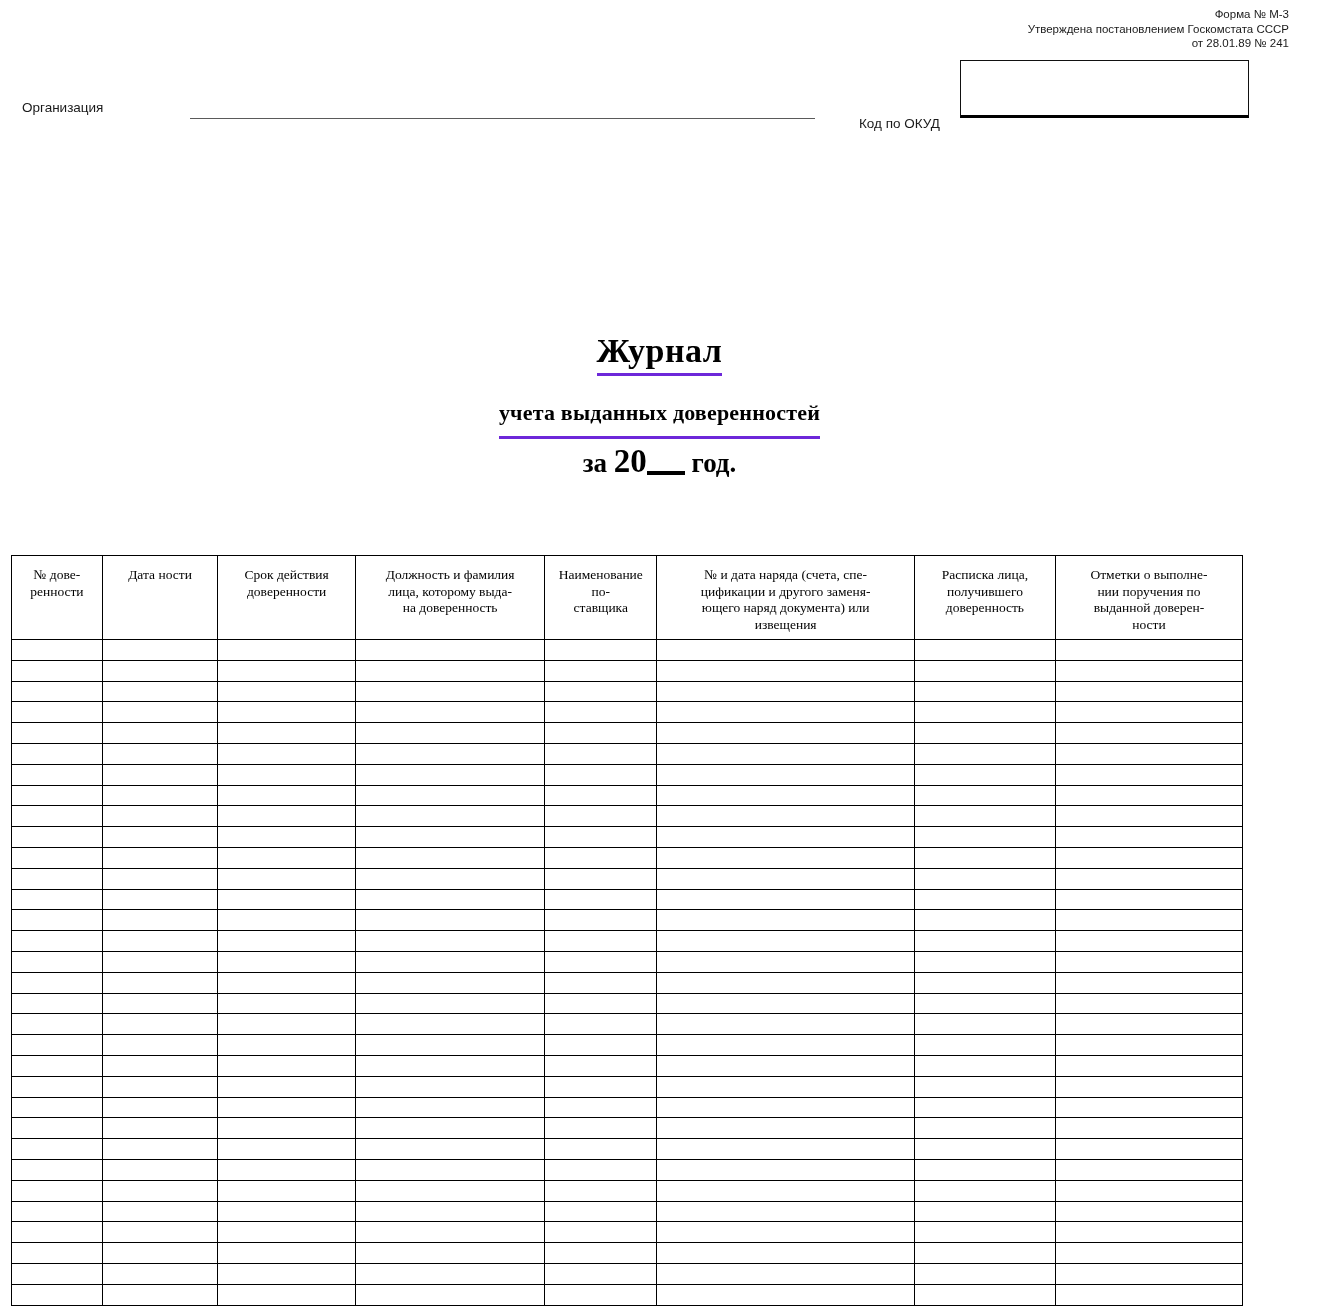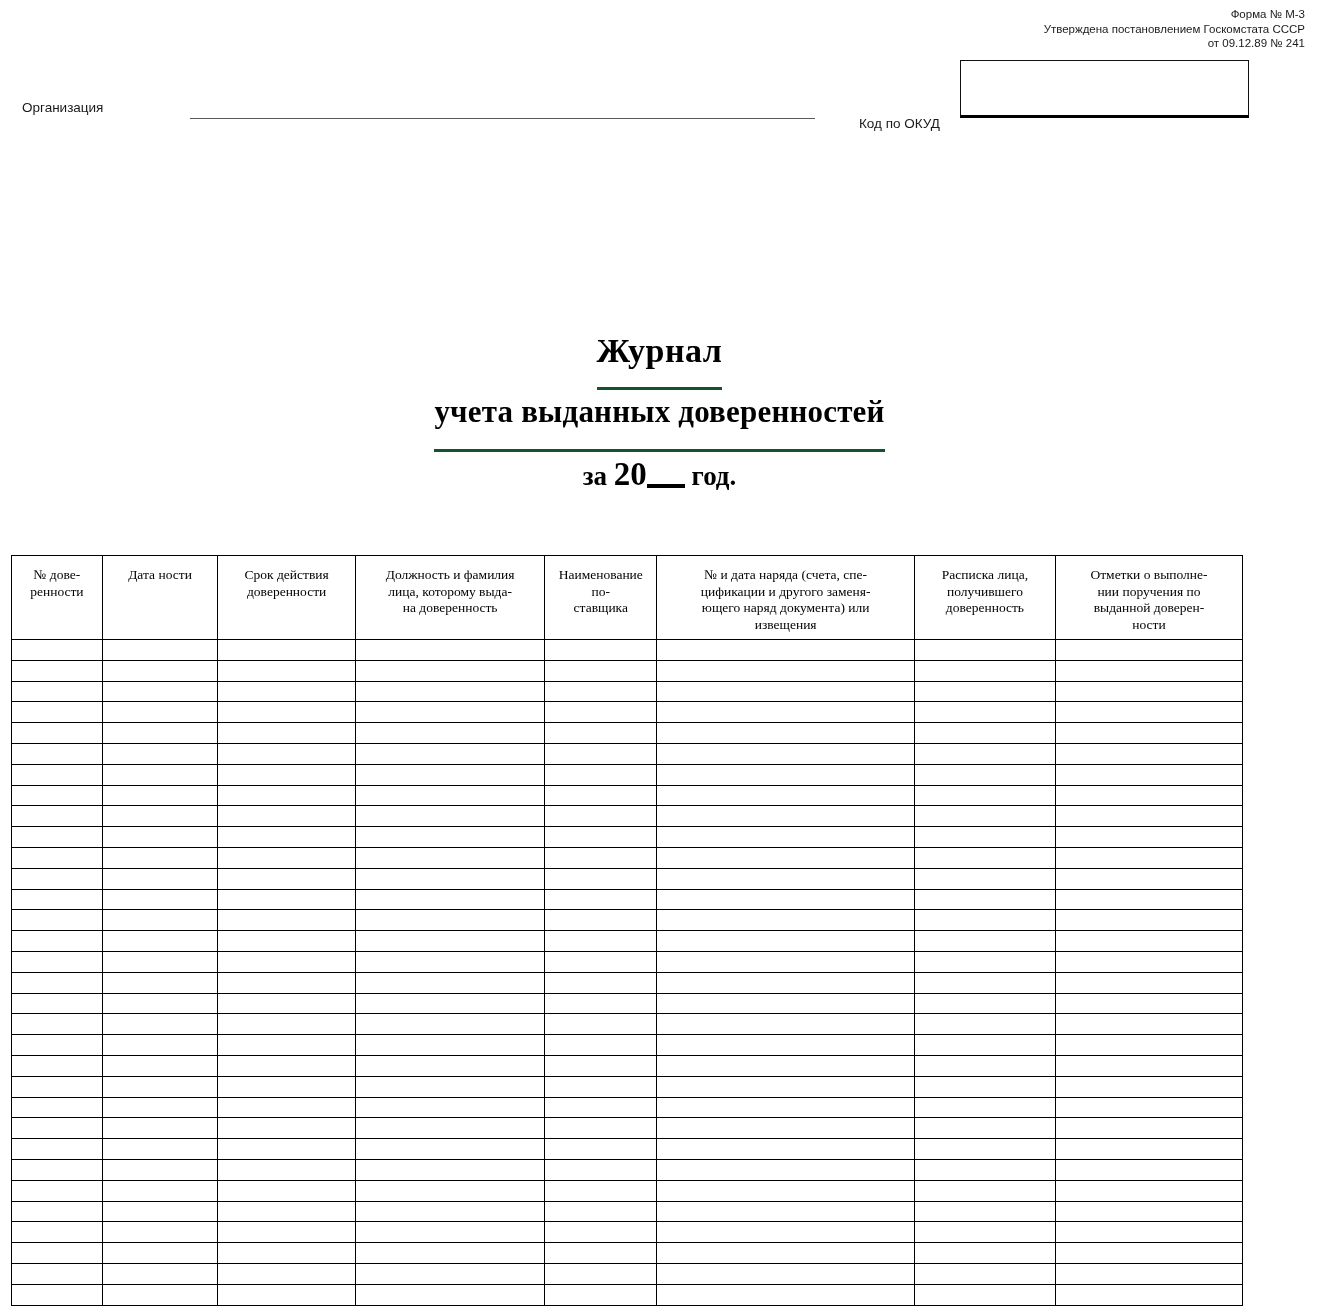--- a/index.html
+++ b/index.html
@@ -14,21 +14,21 @@
     position: relative;
     overflow: hidden;
     font-family: "Liberation Sans", sans-serif;
     color: #000000;
   }
 
   
   .form-ref {
     position: absolute;
     top: 7px;
-    right: 14px;
+    right: 30px;
     text-align: right;
     font-family: "Liberation Sans", sans-serif;
     font-size: 11.5px;
     line-height: 14.5px;
     color: #1a1a1a;
     white-space: nowrap;
   }
   .form-ref div { display: block; }
 
   
@@ -87,28 +87,29 @@
     font-family: "Liberation Serif", serif;
     font-weight: bold;
     color: #000000;
   }
   .title-line1 {
     font-size: 34px;
     line-height: 42px;
     letter-spacing: 0.5px;
   }
   .title-line2 {
-    font-size: 31px;
+    font-size: 22px;
     line-height: 44px;
     letter-spacing: 0.2px;
+    margin-top: 15px;
   }
   .title-underline {
     display: inline-block;
-    border-bottom: 3px solid #14532d;
-    padding-bottom: 15px;
+    border-bottom: 3px solid #6d28d9;
+    padding-bottom: 1px;
   }
   .title-line3 {
     font-size: 27px;
     line-height: 44px;
     margin-top: 0;
   }
   .title-line3 .year-big {
     font-size: 33px;
     letter-spacing: 0px;
   }
@@ -151,21 +152,21 @@
     height: 19.8px;
   }
   .th-inner { display: block; margin-top: 8px; }
 </style>
 </head>
 <body>
 
 <div class="form-ref">
   <div>Форма № М-3</div>
   <div>Утверждена постановлением Госкомстата СССР</div>
-  <div>от 09.12.89 № 241</div>
+  <div>от 28.01.89 № 241</div>
 </div>
 
 <div class="org-row">
   <span class="org-label">Организация</span>
   <span class="org-line"></span>
   <span class="okud-label">Код по ОКУД</span>
   <span class="okud-box"></span>
 </div>
 
 <div class="doc-title">

